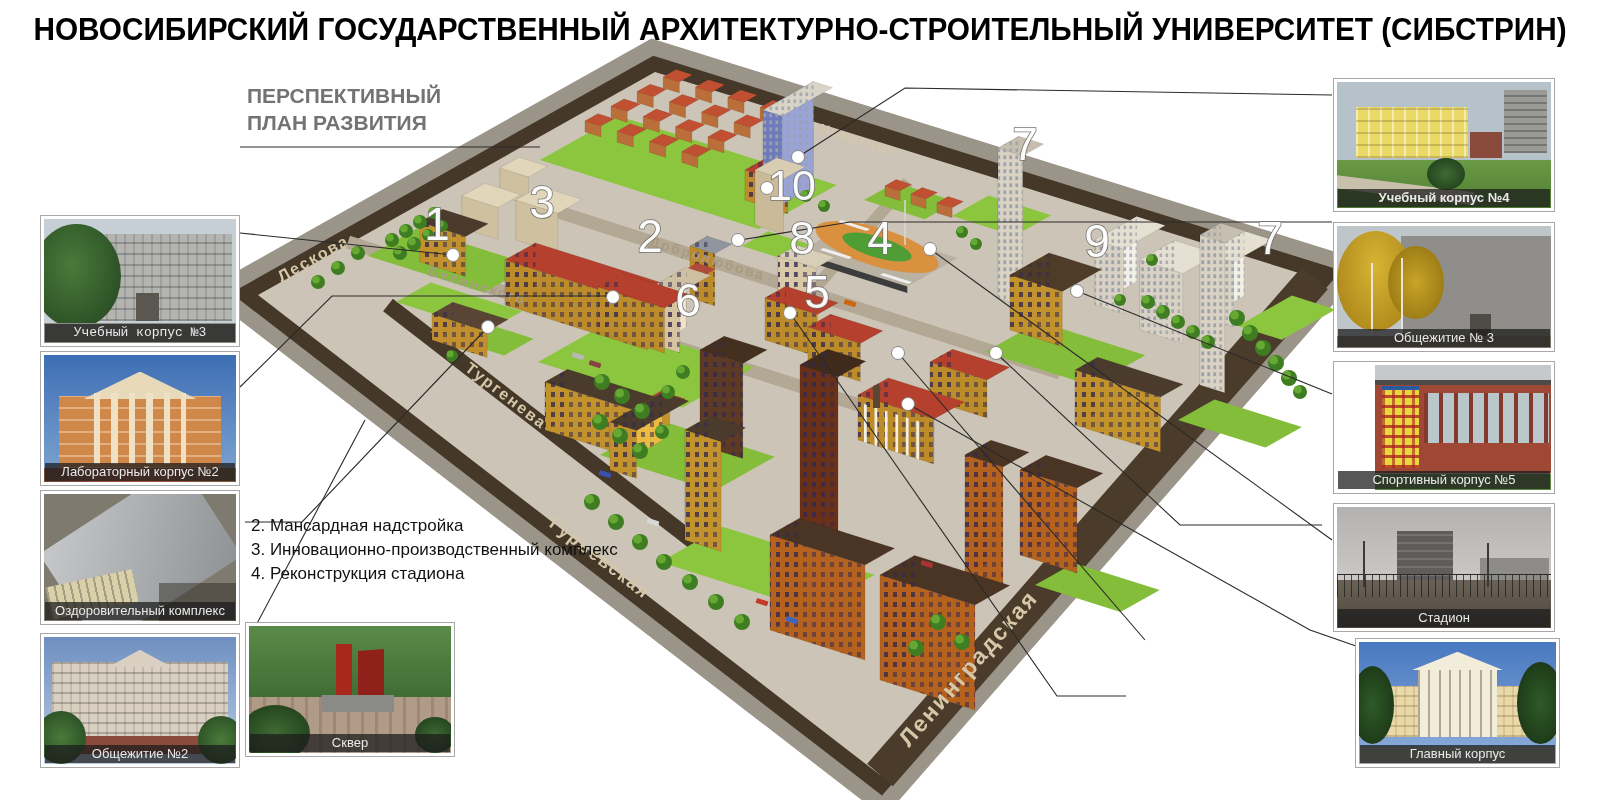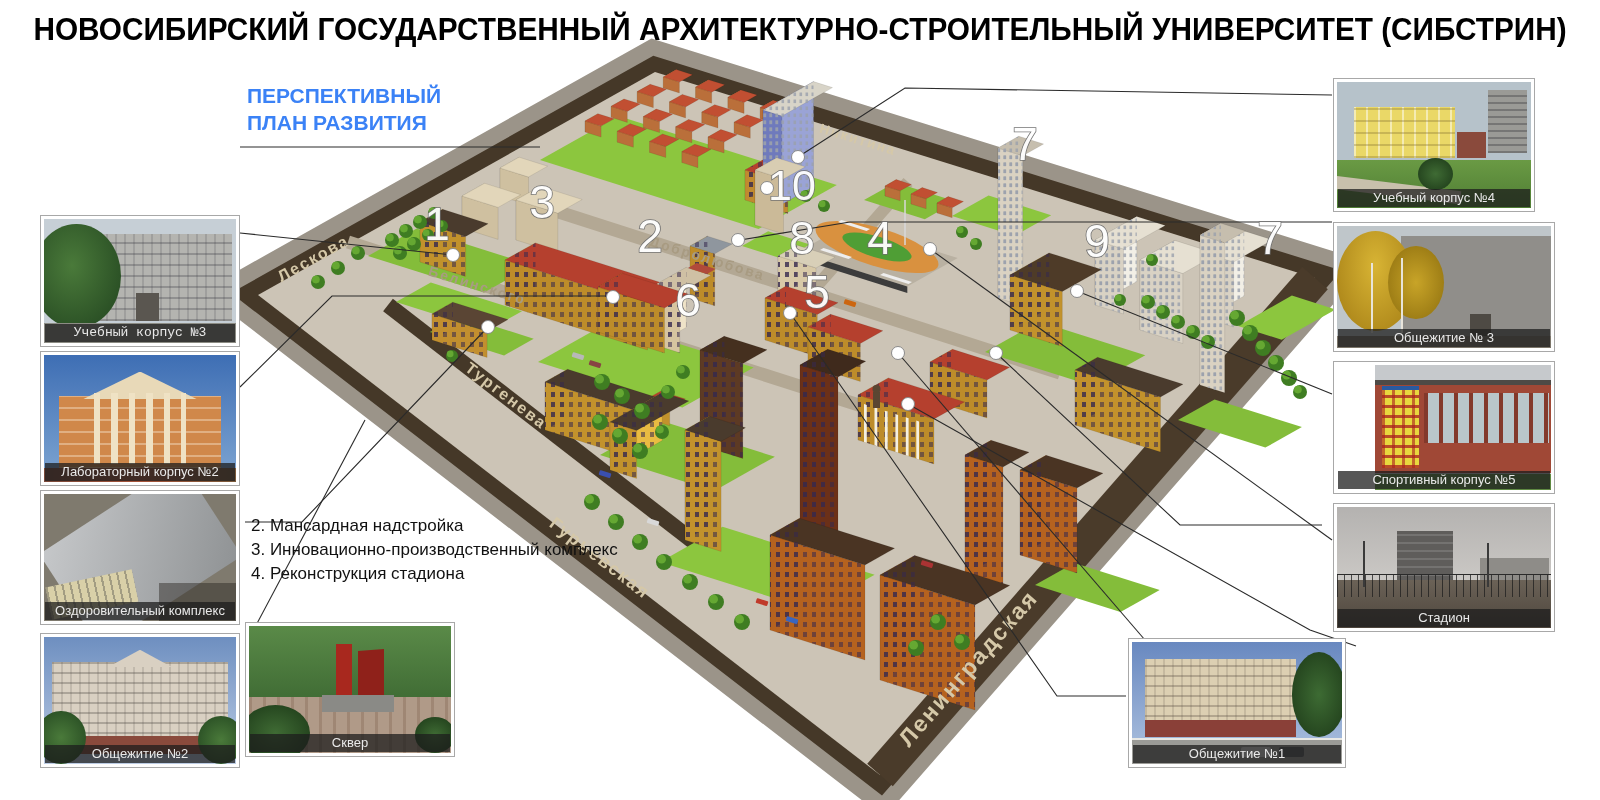--- a/index.html
+++ b/index.html
@@ -1,20 +1,20 @@
 <!DOCTYPE html>
 <html><head>
 <meta charset="utf-8">
 <style>
   html,body{margin:0;padding:0;background:#fff;}
   #canvas{position:relative;width:1600px;height:800px;background:#fff;overflow:hidden;
           font-family:"Liberation Sans",sans-serif;}
   #title{position:absolute;top:12px;left:0;width:1600px;text-align:center;
          font-size:31px;font-weight:bold;color:#000;transform:scaleX(.96);letter-spacing:0;}
-  #subtitle{position:absolute;left:247px;top:82px;font-size:21px;color:#3b82f6;line-height:1.3;font-weight:bold;}
+  #subtitle{position:absolute;left:247px;top:82px;font-size:21px;color:#737373;line-height:1.3;font-weight:bold;}
   .legend{position:absolute;font-size:17px;color:#111;line-height:1.42;white-space:nowrap;}
   #legend-left{left:251px;top:514px;}
   #legend-right{left:1181px;top:518px;}
   .photo{position:absolute;background:#fff;border:1px solid #a8a8a8;padding:3px;box-sizing:border-box;}
   .art{position:relative;width:100%;height:100%;overflow:hidden;background:#9db2c4;}
   .art div{position:absolute;}
   .cap{position:absolute;left:4px;right:4px;bottom:4px;height:18px;line-height:18px;
        background:rgba(28,28,28,.74);color:#e9e9e9;font-size:13px;text-align:center;
        white-space:nowrap;overflow:hidden;}
   svg text{font-family:"Liberation Sans",sans-serif;}
@@ -534,21 +534,21 @@
       <div style="left:0;right:0;bottom:0;height:44%;background:#b09a88;background-image:repeating-linear-gradient(90deg,rgba(120,90,70,.3) 0 3px,transparent 3px 14px);"></div>
       <div style="left:43%;top:14%;width:8%;height:50%;background:#a8281e;"></div>
       <div style="left:54%;top:19%;width:13%;height:44%;background:#8f211a;transform:skewY(-4deg);"></div>
       <div style="left:36%;top:54%;width:36%;height:14%;background:#8a8a86;"></div>
       <div style="left:-4%;bottom:-6%;width:34%;height:44%;background:radial-gradient(#3f6b34,#24441e 75%);border-radius:50%;"></div>
       <div style="right:-2%;bottom:0;width:20%;height:28%;background:radial-gradient(#3f6b34,#24441e 75%);border-radius:50%;"></div>
     </div>
     <div class="cap">Сквер</div>
   </div>
 
-  <div class="photo" style="left:1333px;top:78px;width:202px;height:134px;">
+  <div class="photo" style="left:1333px;top:78px;width:222px;height:134px;font-weight:bold;">
     <div class="art">
       <div style="inset:0;background:#b6c2ca;"></div>
       <div style="right:2%;top:6%;width:20%;height:50%;background:#9a9a96;background-image:repeating-linear-gradient(0deg,rgba(50,50,55,.35) 0 2px,transparent 2px 7px);"></div>
       <div style="left:9%;top:20%;width:52%;height:40%;background:#ead867;background-image:repeating-linear-gradient(0deg,rgba(120,100,40,.30) 0 2px,transparent 2px 12px),repeating-linear-gradient(90deg,rgba(255,255,255,.5) 0 2px,transparent 2px 12px);"></div>
       <div style="left:62%;top:40%;width:15%;height:20%;background:#8a4a3c;"></div>
       <div style="left:0;right:0;bottom:0;height:38%;background:linear-gradient(#6a9a44,#4f7d34);"></div>
       <div style="left:-6%;bottom:10%;width:70%;height:10%;background:#c8c0ac;transform:rotate(7deg);"></div>
       <div style="left:42%;bottom:14%;width:18%;height:26%;background:radial-gradient(#3f6b34,#24441e 75%);border-radius:50%;"></div>
     </div>
     <div class="cap">Учебный корпус №4</div>
@@ -586,27 +586,27 @@
       <div style="left:28%;top:20%;width:26%;height:44%;background:#5f5d5b;background-image:repeating-linear-gradient(0deg,rgba(200,200,200,.2) 0 2px,transparent 2px 8px);"></div>
       <div style="right:1%;top:42%;width:32%;height:20%;background:#8e8c88;"></div>
       <div style="left:0;right:0;bottom:0;height:40%;background:linear-gradient(#6b6257,#4e463d);"></div>
       <div style="left:0;right:0;bottom:26%;height:18%;background:repeating-linear-gradient(90deg,rgba(30,30,30,.75) 0 1px,transparent 1px 7px);border-top:1px solid #2a2a2a;"></div>
       <div style="left:12%;top:28%;width:2px;height:38%;background:#3a3a3a;"></div>
       <div style="left:70%;top:30%;width:2px;height:36%;background:#3a3a3a;"></div>
     </div>
     <div class="cap">Стадион</div>
   </div>
 
-  <div class="photo" style="left:1128px;top:638px;width:218px;height:130px;">
-    <div class="art">
-      <div style="inset:0;background:linear-gradient(#6888c0,#b0c4e0);"></div>
-      <div style="left:6%;right:22%;top:14%;bottom:22%;background:#dccfb2;background-image:repeating-linear-gradient(0deg,rgba(80,70,60,.30) 0 2px,transparent 2px 10px),repeating-linear-gradient(90deg,rgba(80,70,60,.16) 0 2px,transparent 2px 9px);"></div>
-      <div style="left:6%;right:22%;bottom:22%;height:14%;background:#8a4038;"></div>
-      <div style="right:-2%;top:8%;width:26%;height:70%;background:radial-gradient(#3d6b33,#24441e 75%);border-radius:50%;"></div>
-      <div style="left:0;right:0;bottom:0;height:20%;background:#9b9b97;border-top:2px solid #e8e8e4;"></div>
-      <div style="left:52%;bottom:6%;width:14%;height:8%;background:#dcdcdc;border-radius:2px;"></div>
-      <div style="left:70%;bottom:6%;width:12%;height:8%;background:#55585c;border-radius:2px;"></div>
-    </div>
-    <div class="cap">Общежитие №1</div>
-  </div>
-
+
+  <div class="photo" style="left:1355px;top:638px;width:205px;height:130px;">
+    <div class="art">
+      <div style="inset:0;background:linear-gradient(#4878c0,#90b0dc);"></div>
+      <div style="left:0;right:0;top:36%;height:42%;background:#e9d9a8;background-image:repeating-linear-gradient(0deg,rgba(120,90,50,.28) 0 2px,transparent 2px 10px),repeating-linear-gradient(90deg,rgba(120,90,50,.16) 0 2px,transparent 2px 9px);"></div>
+      <div style="left:30%;right:30%;top:22%;height:56%;background:#f2ecda;background-image:repeating-linear-gradient(90deg,rgba(110,100,80,.5) 0 2px,rgba(0,0,0,0) 2px 13%);"></div>
+      <div style="left:27%;right:27%;top:8%;height:15%;background:#f2ecda;clip-path:polygon(0 100%,50% 0,100% 100%);"></div>
+      <div style="left:-4%;top:20%;width:22%;height:64%;background:radial-gradient(#2f5a28,#1d3a18 75%);border-radius:50%;"></div>
+      <div style="right:-4%;top:16%;width:24%;height:68%;background:radial-gradient(#2f5a28,#1d3a18 75%);border-radius:50%;"></div>
+      <div style="left:0;right:0;bottom:0;height:14%;background:#a6a59f;"></div>
+    </div>
+    <div class="cap">Главный корпус</div>
+  </div>
 
 </div>
 
 </body></html>

